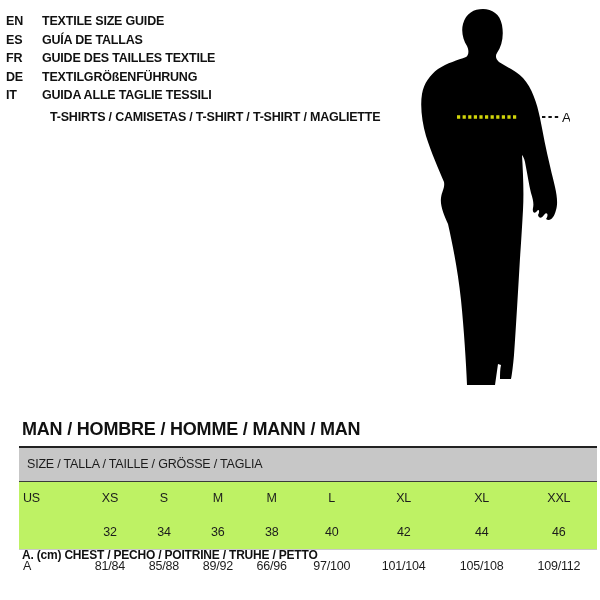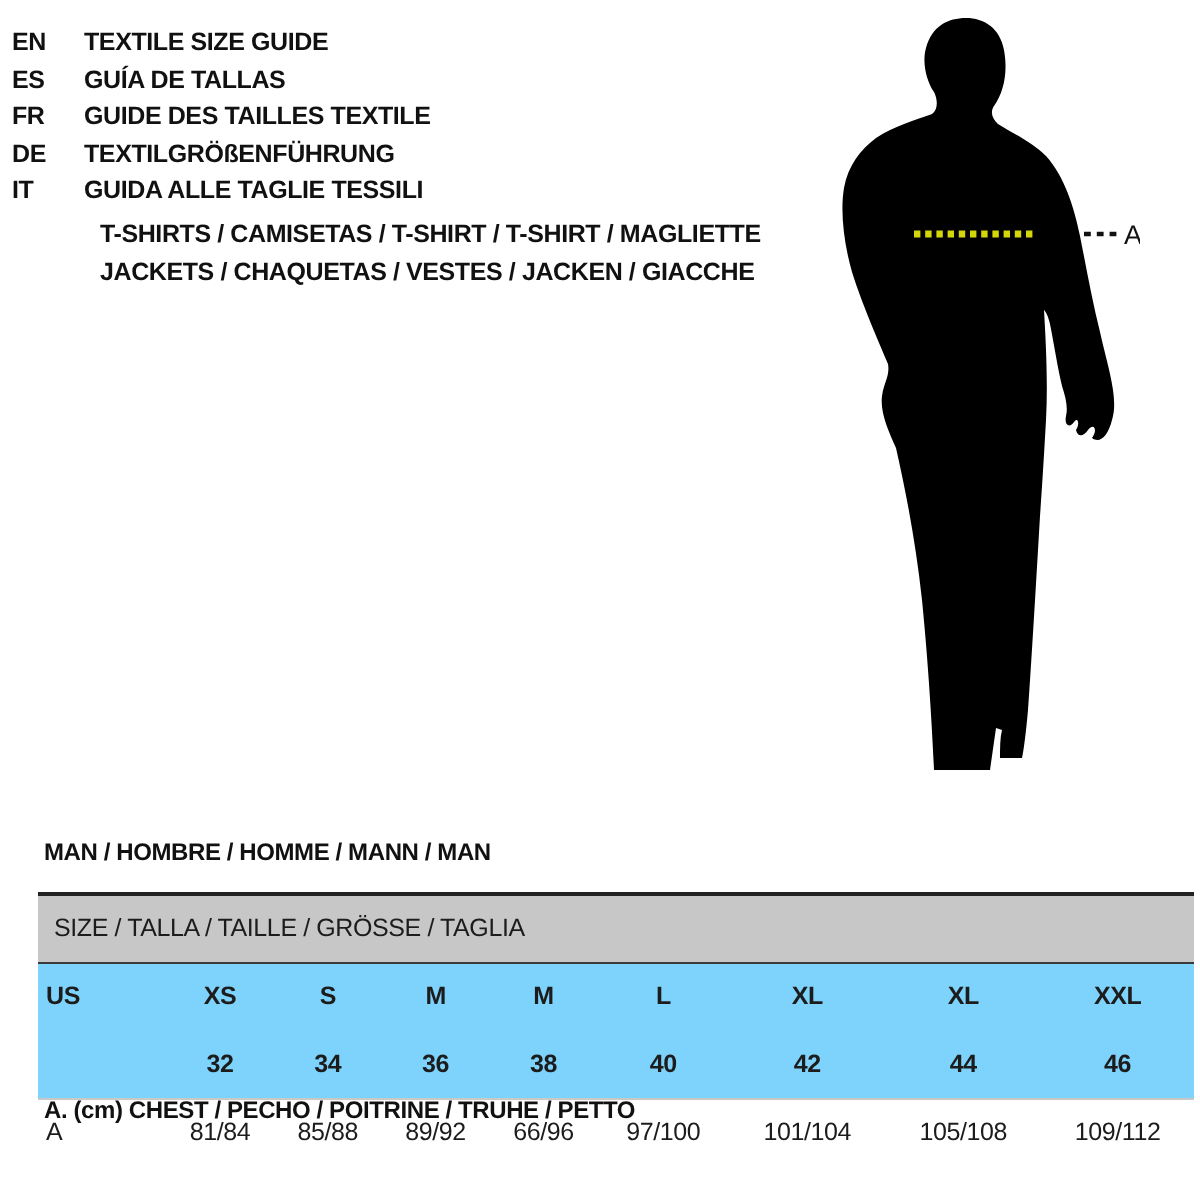--- a/index.html
+++ b/index.html
@@ -16,35 +16,35 @@
 
   
   .categories { position:absolute; left:22px; top:108px;margin-left:28px; }
   .category-line { font-size:12.5px; font-weight:bold; letter-spacing:-0.2px; line-height:18.5px; white-space:nowrap; }
 
   
   .figure-svg { position:absolute; left:400px; top:0; }
   .figure-a-label { font-size:13.5px; font-family:"Liberation Sans", sans-serif; }
 
   
-  .section-title { position:absolute; left:22px; top:419px; font-size:12px; font-weight:bold; letter-spacing:-0.2px; }
+  .section-title { position:absolute; left:22px; top:419px; font-size:18px; font-weight:bold; letter-spacing:-0.2px; }
 
   
   .size-table {
     position:absolute; left:19px; top:446px; width:578px;
     border-collapse:collapse; font-size:12.5px; color:#1c1c1c;
     border-top:2px solid #222; letter-spacing:-0.2px;
   }
   .size-table td { height:34px; text-align:center; vertical-align:middle; padding:0; }
   .size-table td.row-label { text-align:left; padding-left:4px; }
   .size-table tr.t-head td {
     background:#c7c7c7; text-align:left; padding-left:8px;
     border-bottom:1px solid #3a3a3a;
   }
-  .size-table tr.stripe { background:#7dd3fc;font-weight:bold; }
+  .size-table tr.stripe { background:#bef264; }
   .size-table tr.rule td { border-bottom:1px solid #c9c9c9; }
 
   
   .footnote { position:absolute; left:22px; top:548px; font-size:12px; font-weight:bold; letter-spacing:-0.2px; }
 </style>
 </head>
 <body>
 
 <div class="page">
 
@@ -66,21 +66,20 @@
       <span class="lang-label">TEXTILGRÖßENFÜHRUNG</span>
     </div>
     <div class="lang-row">
       <span class="lang-code">IT</span>
       <span class="lang-label">GUIDA ALLE TAGLIE TESSILI</span>
     </div>
   </div>
 
   <div class="categories">
     <div class="category-line">T-SHIRTS / CAMISETAS / T-SHIRT / T-SHIRT / MAGLIETTE</div>
-    <div class="category-line">JACKETS / CHAQUETAS / VESTES / JACKEN / GIACCHE</div>
   </div>
 
   <svg class="figure-svg" width="170" height="395" viewBox="0 0 170 395">
     <path d="M 83,9
              C 92,9 100,14 102,25
              C 104,36 102,46 97,53
              C 95,56 96,59 99,62
              C 107,67 116,71 123,78
              C 132,88 137,103 140,118
              C 143,133 146,150 150,166

